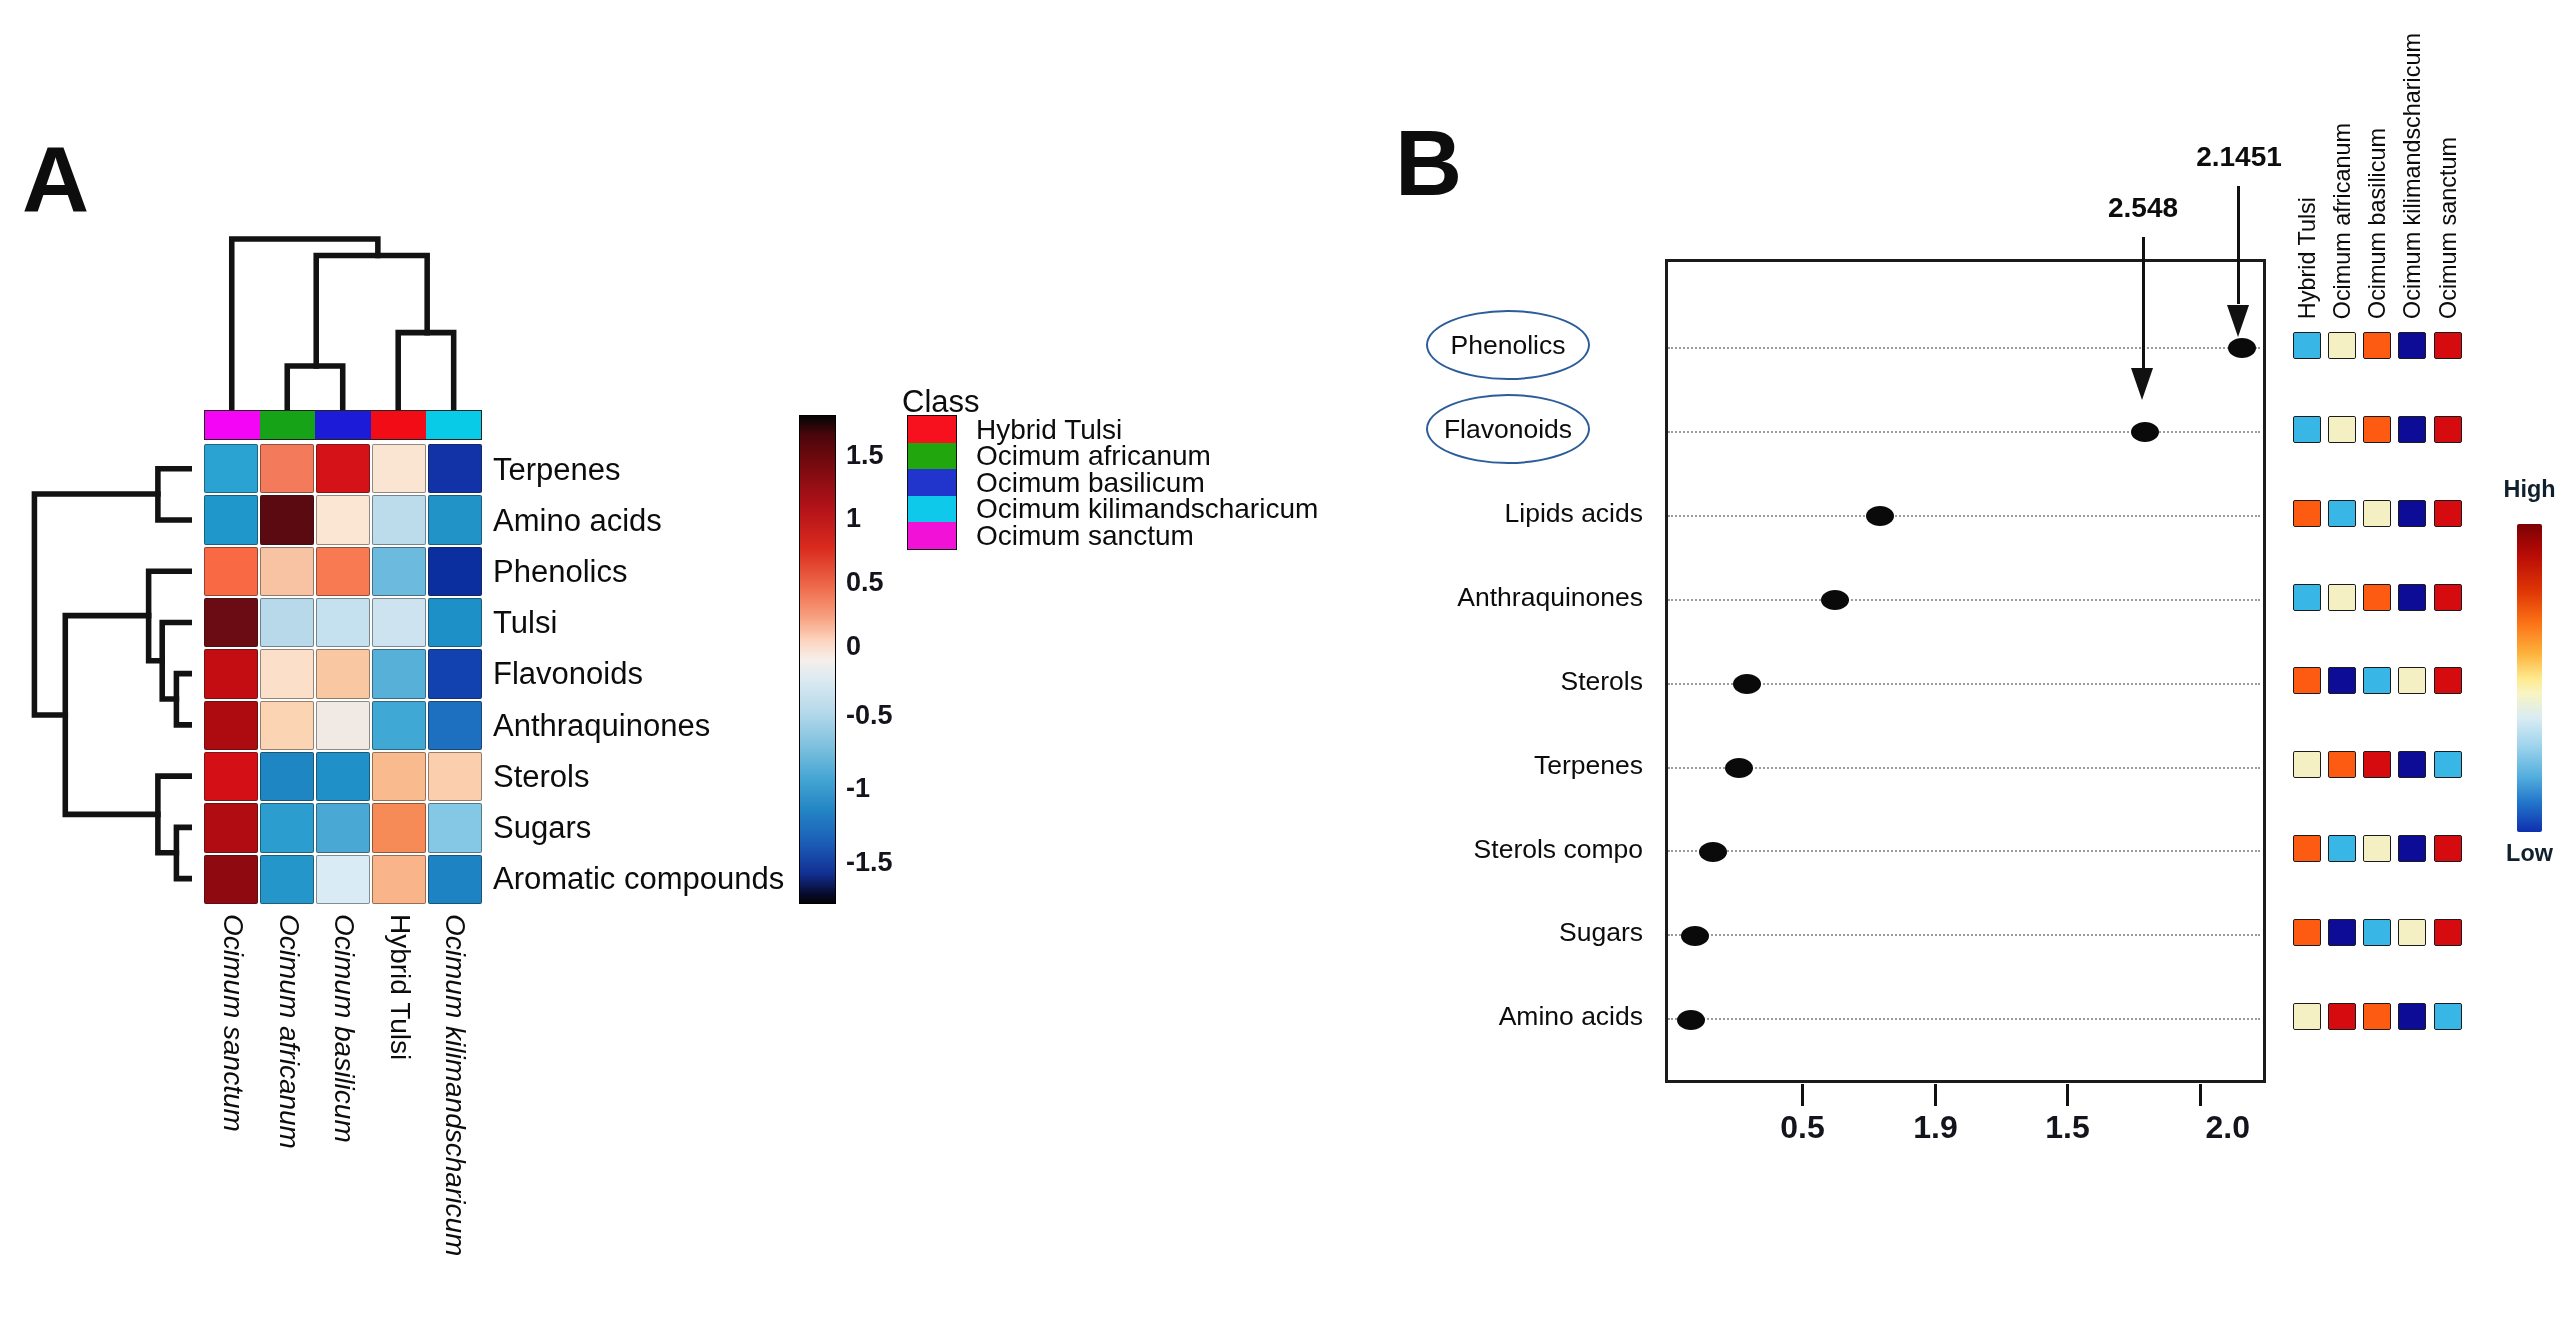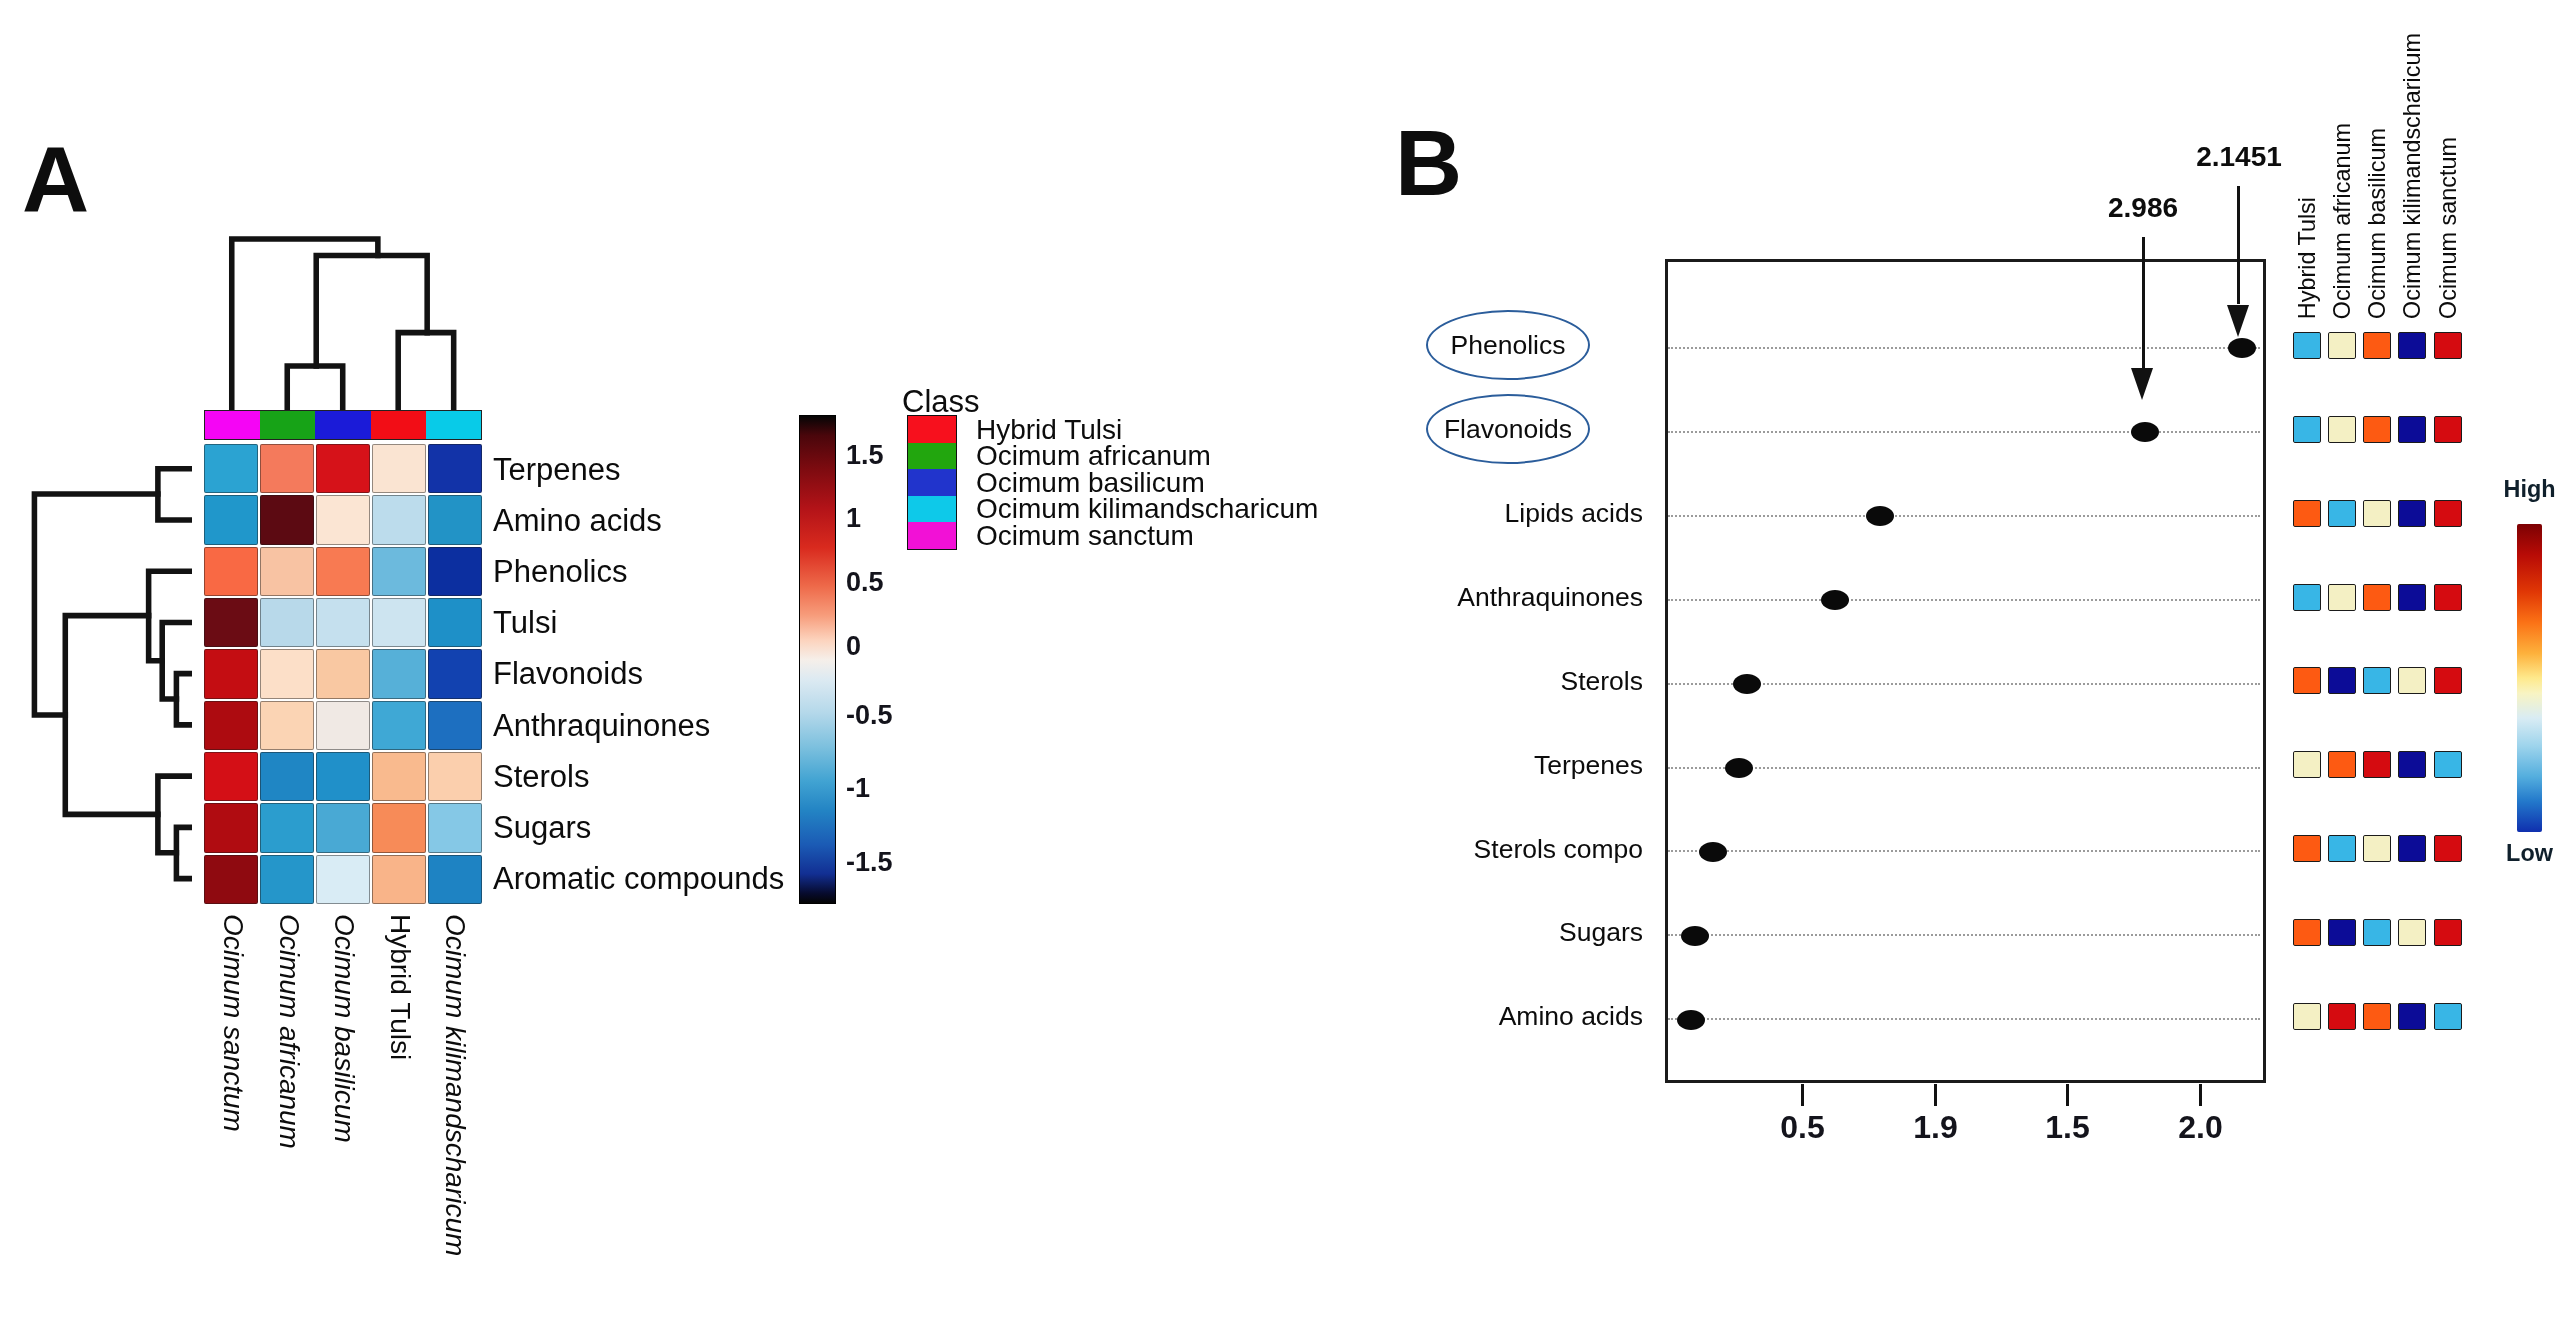--- a/index.html
+++ b/index.html
@@ -217,33 +217,33 @@
       <div class="brow" style="top: 748px;">Terpenes</div>
       <div class="brow" style="top: 832px;">Sterols compo</div>
       <div class="brow" style="top: 915px;">Sugars</div>
       <div class="brow" style="top: 999px;">Amino acids</div>
     </div>
 
   <div class="ann-text" style="left:2159px;top:141px;">2.1451</div>
   <div class="ann-line" style="left:2237px;top:186px;height:118px;"></div>
   <div class="ann-head" style="left:2227px;top:305px;"></div>
 
-  <div class="ann-text" style="left:2063px;top:192px;">2.986</div>
+  <div class="ann-text" style="left:2063px;top:192px;">2.548</div>
   <div class="ann-line" style="left:2142px;top:237px;height:131px;"></div>
   <div class="ann-head" style="left:2131px;top:368px;"></div>
 
   <div id="bAxis">
       <div class="xtick" style="left: 1801px;"></div>
       <div class="xlab" style="left: 1753px;">0.5</div>
       <div class="xtick" style="left: 1934px;"></div>
       <div class="xlab" style="left: 1886px;">1.9</div>
       <div class="xtick" style="left: 2066px;"></div>
       <div class="xlab" style="left: 2018px;">1.5</div>
       <div class="xtick" style="left: 2199px;"></div>
-      <div class="xlab" style="left: 2151px;">2.0</div>
+      <div class="xlab" style="left: 2151px; text-align: right;">2.0</div>
     </div>
 
   <div id="miniHeatmap">
       <div class="mcell" style="left: 2293px; top: 332px; background: rgb(56, 182, 230);"></div>
       <div class="mcell" style="left: 2328px; top: 332px; background: rgb(244, 240, 196);"></div>
       <div class="mcell" style="left: 2363px; top: 332px; background: rgb(253, 90, 18);"></div>
       <div class="mcell" style="left: 2398px; top: 332px; background: rgb(12, 12, 151);"></div>
       <div class="mcell" style="left: 2434px; top: 332px; background: rgb(213, 11, 16);"></div>
       <div class="mcell" style="left: 2293px; top: 416px; background: rgb(56, 182, 230);"></div>
       <div class="mcell" style="left: 2328px; top: 416px; background: rgb(244, 240, 196);"></div>

